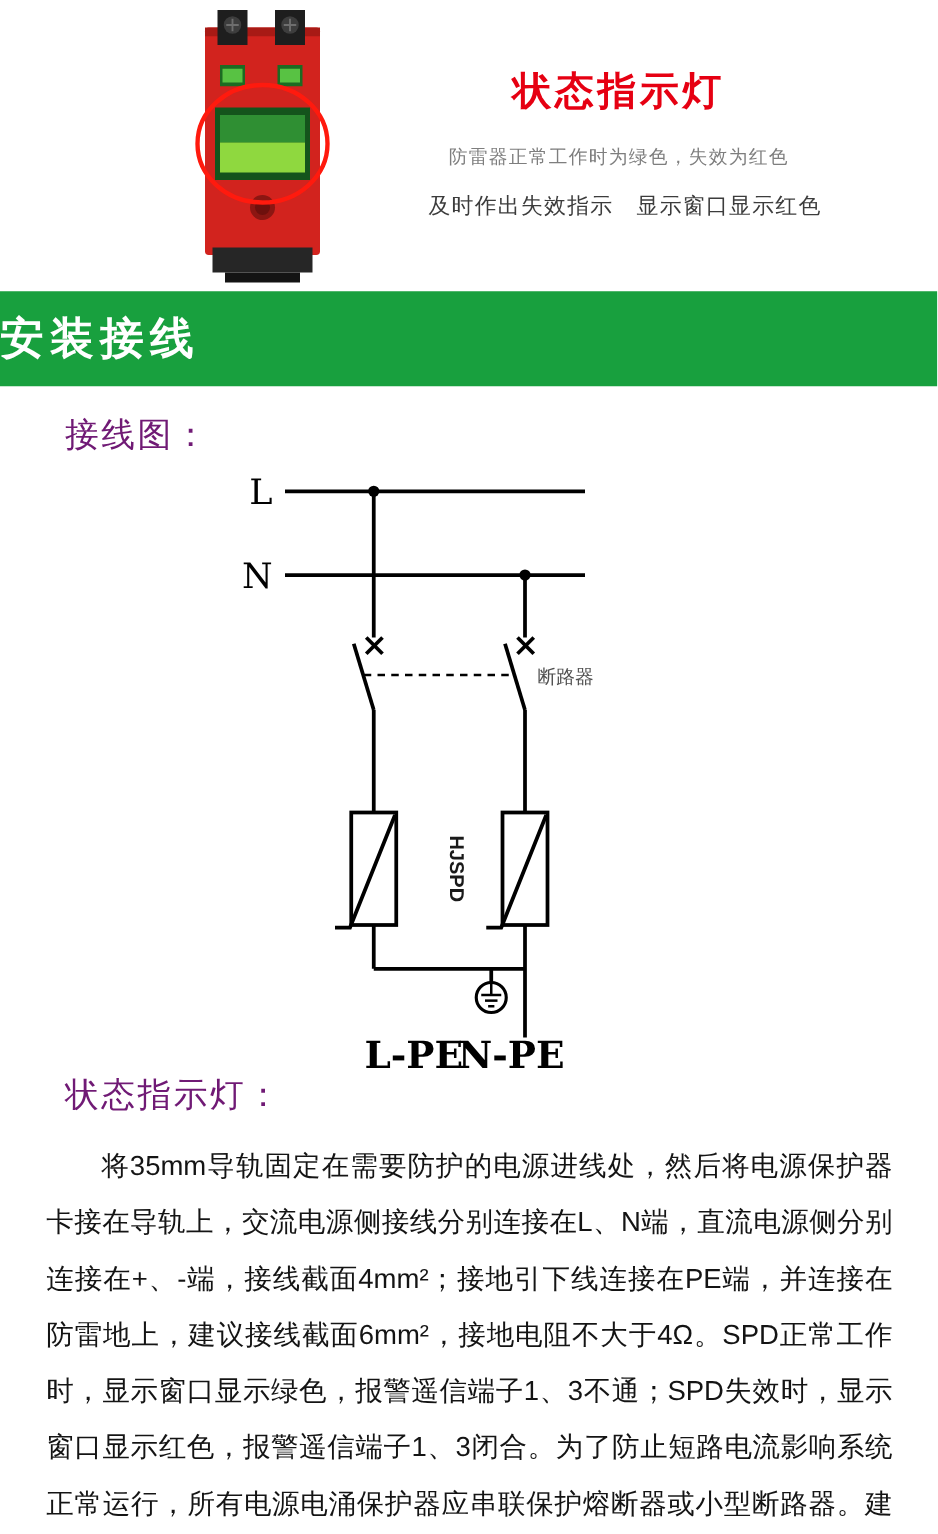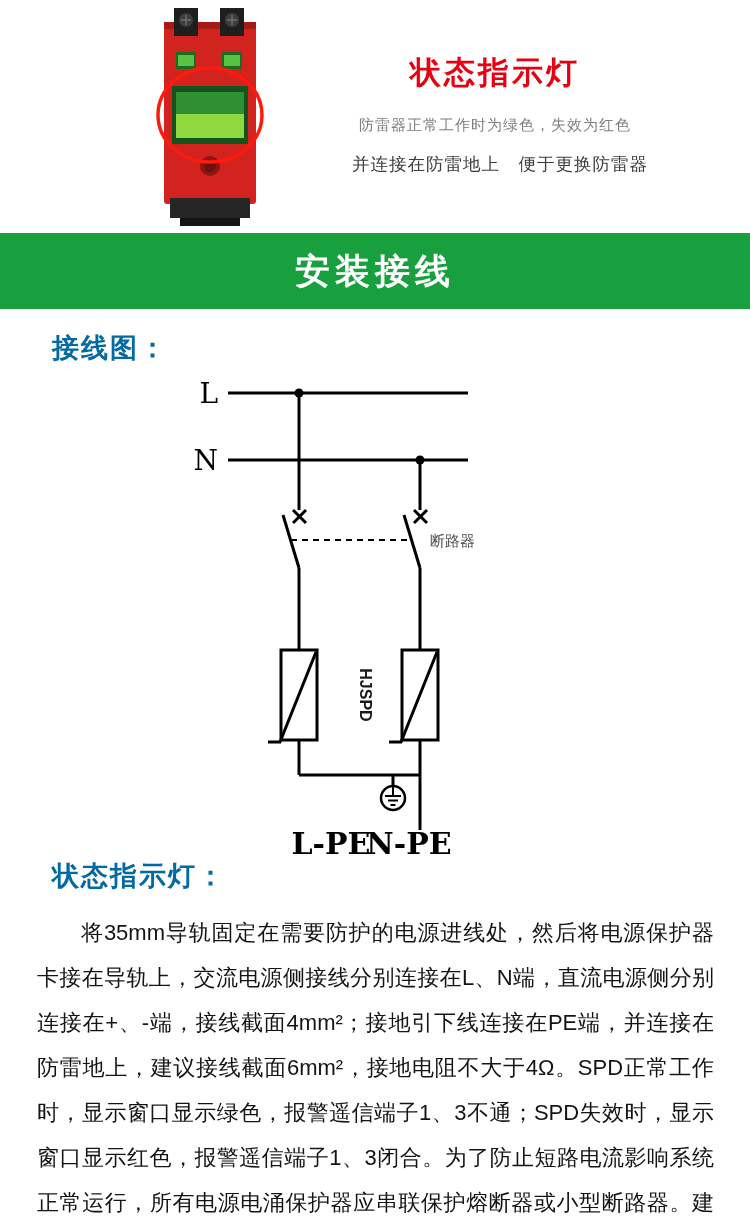--- a/index.html
+++ b/index.html
@@ -21,26 +21,26 @@
     left:280px; top:116px; width:430px; text-align:center;
     font-size:15px; color:#7e7e7e; letter-spacing:1px;
   }
   .status-note {
     left:280px; top:152px; width:440px; text-align:center;
     font-size:17.5px; color:#3c3c3c; letter-spacing:1px;
   }
 
   .banner {
     left:0; top:233px; width:750px; height:76px; background:#18a03e;
-    color:#ffffff; text-align:center; line-height:76px;
+    color:#ffffff; text-align:left; line-height:76px;
     font-size:35px; font-weight:bold; letter-spacing:5px;
   }
 
   .h-diagram, .h-install {
-    font-size:27px; font-weight:bold; color:#0369a1; letter-spacing:2px;
+    font-size:27px; font-weight:normal; color:#701a75; letter-spacing:2px;
   }
   .h-diagram { left:52px; top:330px; }
   .h-install { left:52px; top:858px; }
 
   .diagram-svg { left:0; top:370px; width:750px; height:500px; }
 
   .para {
     left:37px; top:910px; width:677px;
     font-size:22px; line-height:45px; color:#141414;
     text-align:justify; text-indent:2em;
@@ -70,21 +70,21 @@
       <circle cx="60" cy="164" r="10" fill="#8c1612"></circle>
       <circle cx="60" cy="164" r="6" fill="#6e100d"></circle>
       <rect x="20" y="196" width="80" height="20" fill="#262626"></rect>
       <rect x="30" y="216" width="60" height="8" fill="#141414"></rect>
       <ellipse cx="60" cy="113" rx="52" ry="47" fill="none" stroke="#ff1a0e" stroke-width="3.5"></ellipse>
     </svg>
   </div>
 
   <div class="abs status-title">状态指示灯</div>
   <div class="abs status-sub">防雷器正常工作时为绿色，失效为红色</div>
-  <div class="abs status-note">并连接在防雷地上　便于更换防雷器</div>
+  <div class="abs status-note">及时作出失效指示　显示窗口显示红色</div>
 
   <div class="abs banner">
     <span>安装接线</span>
   </div>
 
   <div class="abs h-diagram">接线图：</div>
 
   <svg class="abs diagram-svg" viewBox="0 0 750 500">
     <g stroke="#000000" stroke-width="3" fill="none">
 

